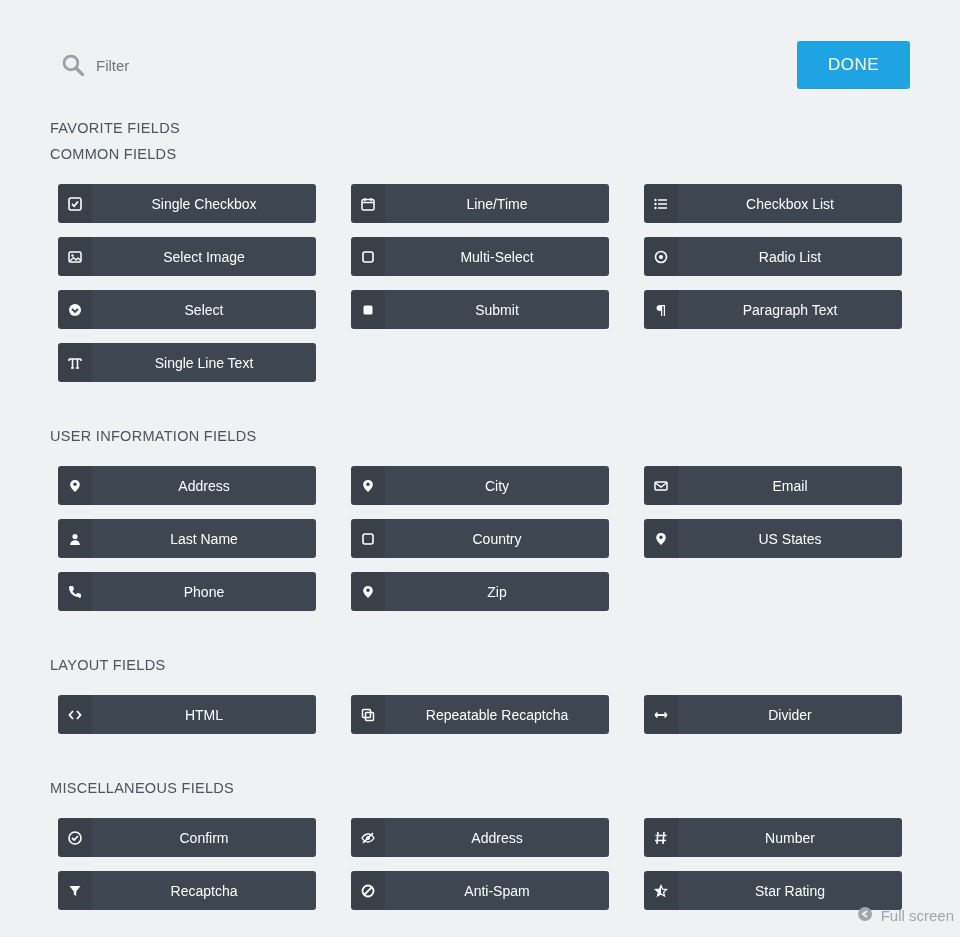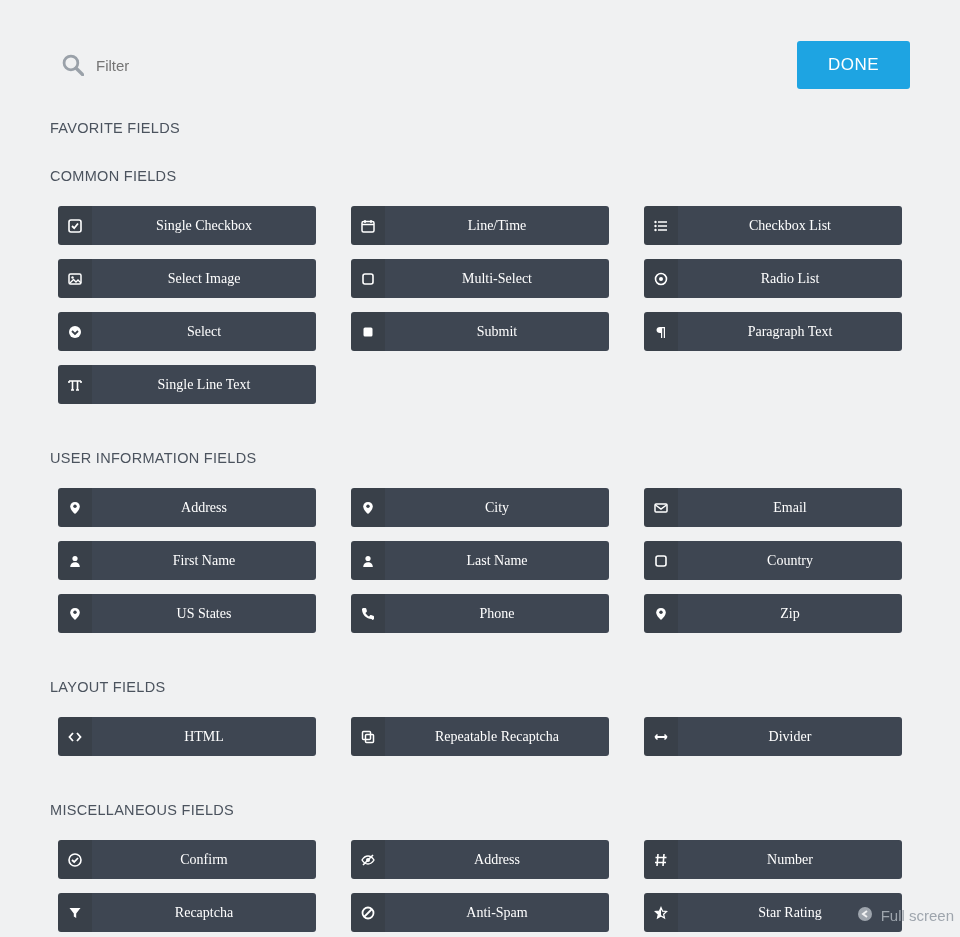--- a/index.html
+++ b/index.html
@@ -46,32 +46,31 @@
   }
 
   
   .sect-head {
     font-size: 14.5px;
     letter-spacing: 0.3px;
     font-weight: 500;
     color: #4b535e;
     text-transform: uppercase;
   }
-  .sect-favorite { margin-bottom: 32px; }
+  .sect-favorite { margin-bottom: 10px; }
   .sect-head + .field-grid { margin-top: 22px; }
 
   
   .field-grid {
     display: grid;
     grid-template-columns: repeat(3, 258px);
     column-gap: 35px;
     row-gap: 14px;
     margin-bottom: 46px;
     padding-left: 8px;
-    font-family: Liberation Serif, serif;
   }
 
   .field-btn {
     display: flex;
     align-items: stretch;
     height: 39px;
     border-radius: 3px;
     overflow: hidden;
     cursor: pointer;
     color: #ffffff;
@@ -338,28 +337,20 @@
           </svg>
         </div>
         <div class="field-label">Email</div>
       </div>
       <div class="field-btn">
         <div class="field-icon">
           <svg viewBox="0 0 14 14">
             <use href="#i-user"></use>
           </svg>
         </div>
-        <div class="field-label">First Name</div>
-      </div>
-      <div class="field-btn">
-        <div class="field-icon">
-          <svg viewBox="0 0 14 14">
-            <use href="#i-user"></use>
-          </svg>
-        </div>
         <div class="field-label">Last Name</div>
       </div>
       <div class="field-btn">
         <div class="field-icon">
           <svg viewBox="0 0 14 14">
             <use href="#i-square"></use>
           </svg>
         </div>
         <div class="field-label">Country</div>
       </div>

